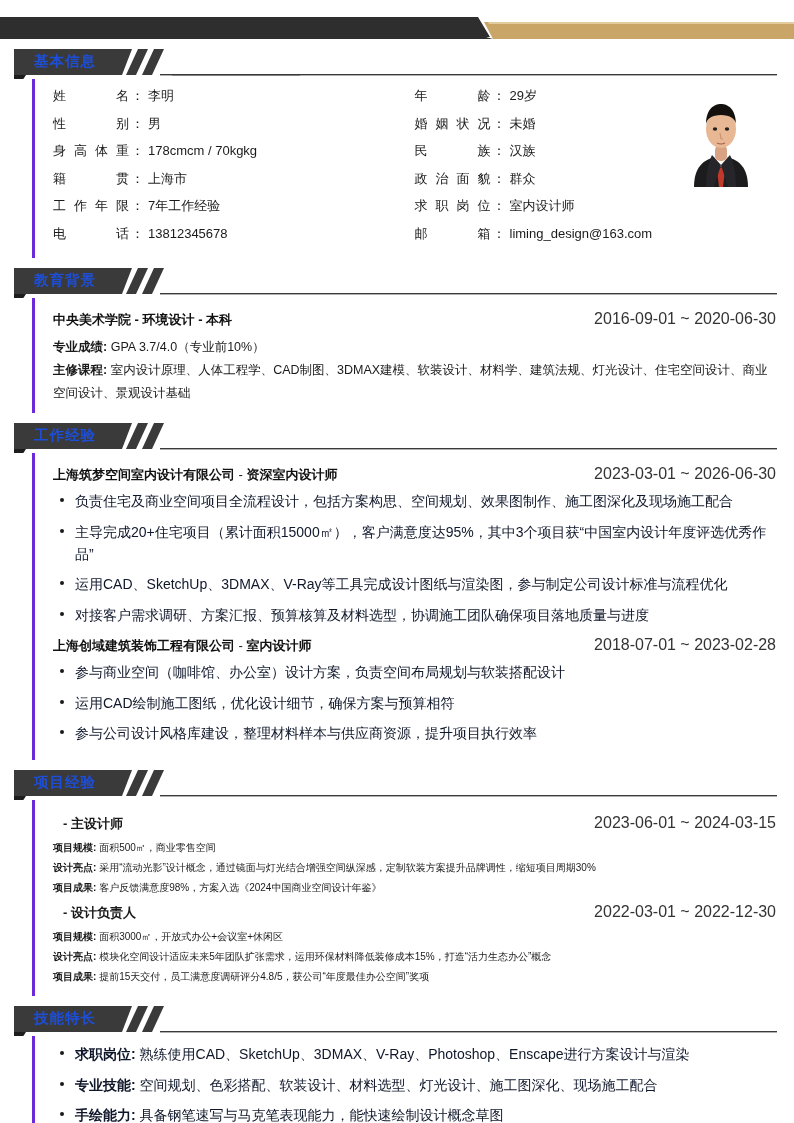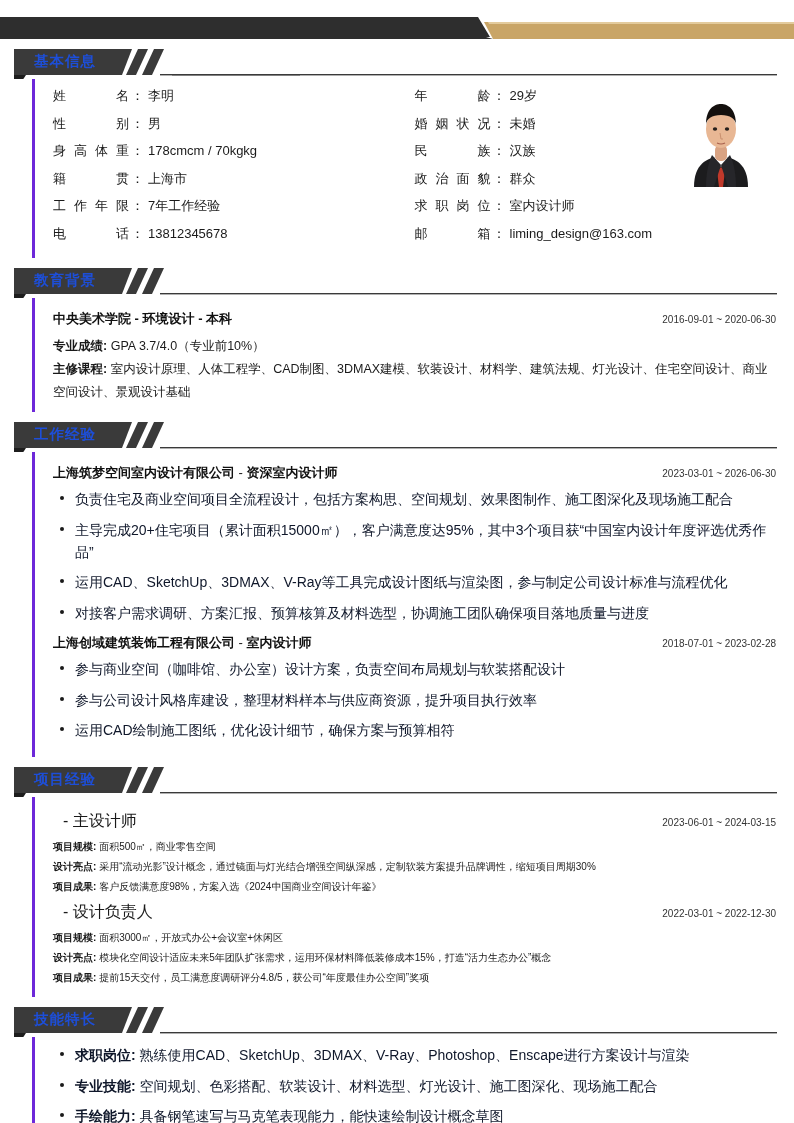--- a/index.html
+++ b/index.html
@@ -50,35 +50,35 @@
     position:absolute; right:18px; top:2px;
     width:74px; height:98px; overflow:hidden; background:#fff;
   }
   .photo-wrap svg { display:block; }
 
   
   .entry { margin-bottom:2px; }
   .entry-head { display:flex; justify-content:space-between; align-items:baseline; margin:4px 0 7px 0; }
   .entry-title { font-size:13px; font-weight:bold; color:#111; }
   .entry-title .sep { font-weight:normal; }
-  .entry-date { font-size:10px; color:#333; white-space:nowrap; }
+  .entry-date { font-size:16px; color:#333; white-space:nowrap; }
   .kv { font-size:12.5px; line-height:1.85; color:#1a1a1a; }
   .kv b { font-weight:bold; }
   ul.bullets { margin:0 0 8px 0; padding:0; list-style:none; }
   ul.bullets li {
     position:relative; padding-left:22px;
     font-size:14px; line-height:1.55; margin-bottom:9px; color:#0f172a;
   }
   ul.bullets li::before {
     content:""; position:absolute; left:7px; top:7px;
     width:4px; height:4px; border-radius:50%; background:#1a1a1a;
   }
   .proj-entry { margin-bottom:4px; }
   .proj-head { display:flex; justify-content:space-between; align-items:baseline; margin:6px 0 6px 0; padding-left:10px; }
-  .proj-title { font-size:16px; font-weight:normal; }
+  .proj-title { font-size:13px; font-weight:bold; }
   .kv-line { font-size:10px; line-height:1.8; margin-bottom:2px; }
   .skills li { margin-bottom:11px; }
 </style>
 </head>
 <body>
 
 <div class="page">
 
   <div class="banner">
     <svg width="794" height="26" viewBox="0 0 794 26">
@@ -265,22 +265,22 @@
 
       <div class="entry">
         <div class="entry-head">
           <span class="entry-title">
             <span>上海创域建筑装饰工程有限公司</span><span class="sep"> - </span><span>室内设计师</span>
           </span>
           <span class="entry-date">2018-07-01 ~ 2023-02-28</span>
         </div>
         <ul class="bullets">
           <li>参与商业空间（咖啡馆、办公室）设计方案，负责空间布局规划与软装搭配设计</li>
+          <li>运用CAD绘制施工图纸，优化设计细节，确保方案与预算相符</li>
           <li>参与公司设计风格库建设，整理材料样本与供应商资源，提升项目执行效率</li>
-          <li>运用CAD绘制施工图纸，优化设计细节，确保方案与预算相符</li>
         </ul>
       </div>
     </div>
   </div>
 
   <div class="section">
     <div class="sec-head">
       <svg width="794" height="34" viewBox="0 0 794 34">
         <polygon points="14,4 132,4 122,30 14,30" fill="#3a3a3a"></polygon>
         <polygon points="14,30 26,30 22,36 14,36" fill="#1d1d1d"></polygon>

